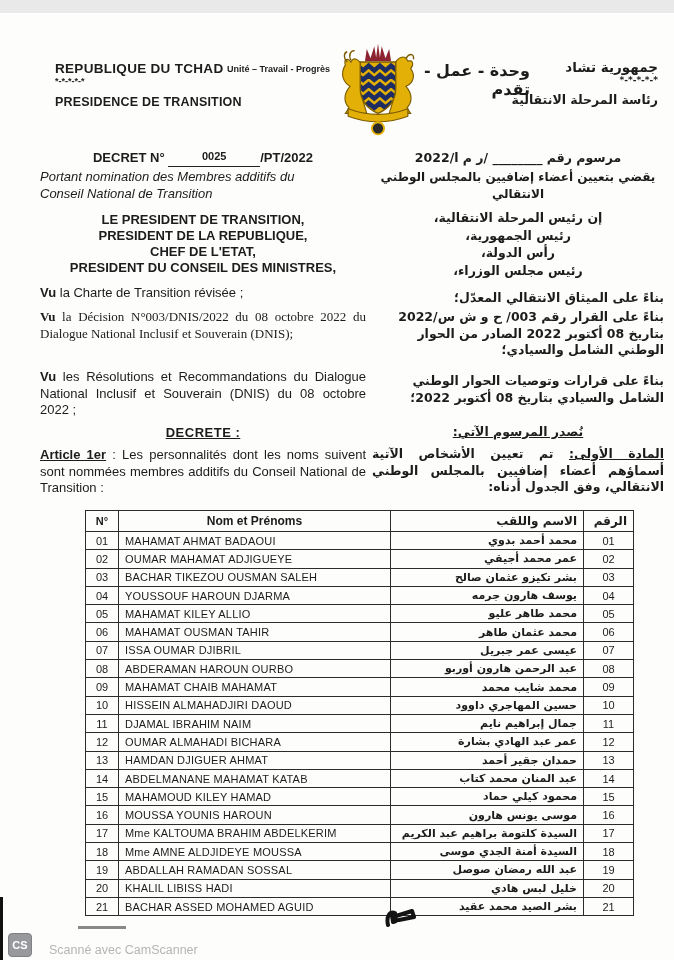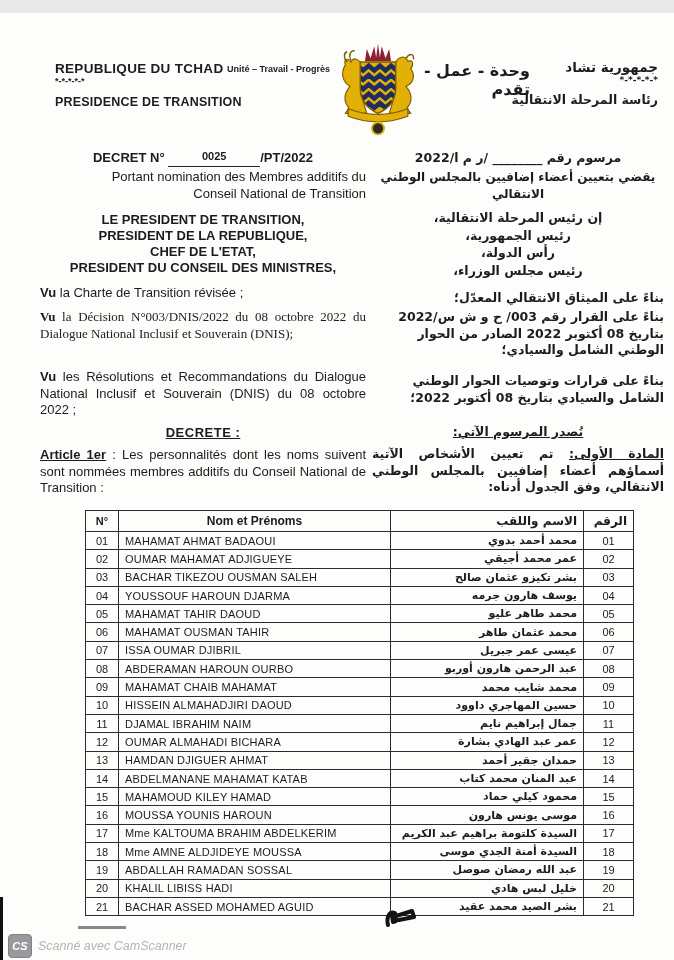--- a/index.html
+++ b/index.html
@@ -19,21 +19,21 @@
   .hdr-ar{right:16px;top:46px;width:250px;direction:rtl;text-align:right;font-family:"DejaVu Sans","Liberation Sans",sans-serif;}
   .hdr-ar .rep{font-size:13.5px;font-weight:bold;}
   .hdr-ar .motto{font-size:16px;font-weight:bold;position:absolute;right:128px;top:2px;width:118px;}
   .hdr-ar .stars{font-size:9px;font-weight:bold;direction:ltr;text-align:right;}
   .hdr-ar .pres{font-size:12.5px;font-weight:bold;margin-top:7px;}
   .emblem{left:322px;top:26px;}
   
   .col-fr{left:40px;width:326px;font-size:13px;line-height:16.5px;}
   .decret-line{top:135px;text-align:center;font-weight:bold;font-size:13px;}
   .decret-num{display:inline-block;width:92px;border-bottom:1.5px solid #222;font-size:11px;font-weight:bold;text-align:center;vertical-align:bottom;padding-bottom:1px;}
-  .subject{top:156px;text-align:right;}
+  .subject{top:156px;text-align:left;font-style:italic;}
   .titles-fr{top:199px;text-align:center;font-weight:bold;line-height:16px;font-size:13px;}
   .vu{text-align:justify;}
   .vu .lead{font-weight:bold;}
   .vu1{top:272px;} .vu2{top:296px;font-family:Liberation Serif, serif;} .vu3{top:356px;}
   .decrete-fr{top:412px;text-align:center;font-weight:bold;text-decoration:underline;letter-spacing:.5px;}
   .article{top:434px;text-align:justify;}
   .article .lead{font-weight:bold;text-decoration:underline;}
   
   .col-ar{left:372px;width:292px;direction:rtl;text-align:right;font-family:"DejaVu Sans","Liberation Sans",sans-serif;font-size:12.5px;font-weight:bold;line-height:17px;}
   .ar-num{top:136px;text-align:center;}
@@ -50,21 +50,21 @@
   .col-n1{width:33px;} .col-fr-name{width:272px;} .col-ar-name{width:193px;} .col-n2{width:50px;}
   .tbl .c-num{text-align:center;font-size:11px;padding:0 2px;}
   .tbl .c-fr{font-size:11px;letter-spacing:.2px;}
   .tbl .c-ar{direction:rtl;text-align:right;font-family:"DejaVu Sans","Liberation Sans",sans-serif;font-size:11px;font-weight:bold;}
   .tbl th.c-ar{font-size:12px;padding-left:6px;}
   
   .sig{left:385px;top:892px;}
   .dash{left:78px;top:913px;width:48px;height:3px;background:#555;opacity:.7;}
   .edge-left{left:0;top:884px;width:3px;height:64px;background:#111;}
   .bottom-strip{left:0;top:948px;width:674px;height:12px;background:#0d0d0d;}
-  .cam{left:8px;top:922px;height:22px;display:flex;align-items:center;gap:6px;font-style:italic;}
+  .cam{left:8px;top:922px;height:22px;display:flex;align-items:flex-end;gap:17px;}
   .cam-badge{width:22px;height:22px;background:#97999c;border-radius:4px;color:#fff;font-size:11px;font-weight:bold;display:flex;align-items:center;justify-content:center;border:1px solid #7e8083;}
   .cam-text{color:#b5b5b5;font-size:12.5px;}
 </style>
 </head>
 <body>
 
 <div class="page">
 
   <div class="abs hdr-fr">
     <div class="rep">REPUBLIQUE DU TCHAD</div>
@@ -200,21 +200,21 @@
           <td class="c-num">03</td>
         </tr>
         <tr>
           <td class="c-num">04</td>
           <td class="c-fr">YOUSSOUF HAROUN DJARMA</td>
           <td class="c-ar">يوسف هارون جرمه</td>
           <td class="c-num">04</td>
         </tr>
         <tr>
           <td class="c-num">05</td>
-          <td class="c-fr">MAHAMAT TAHIR DAOUD</td>
+          <td class="c-fr">MAHAMAT KILEY ALLIO</td>
           <td class="c-ar">محمد طاهر عليو</td>
           <td class="c-num">05</td>
         </tr>
         <tr>
           <td class="c-num">06</td>
           <td class="c-fr">MAHAMAT OUSMAN TAHIR</td>
           <td class="c-ar">محمد عثمان طاهر</td>
           <td class="c-num">06</td>
         </tr>
         <tr>

